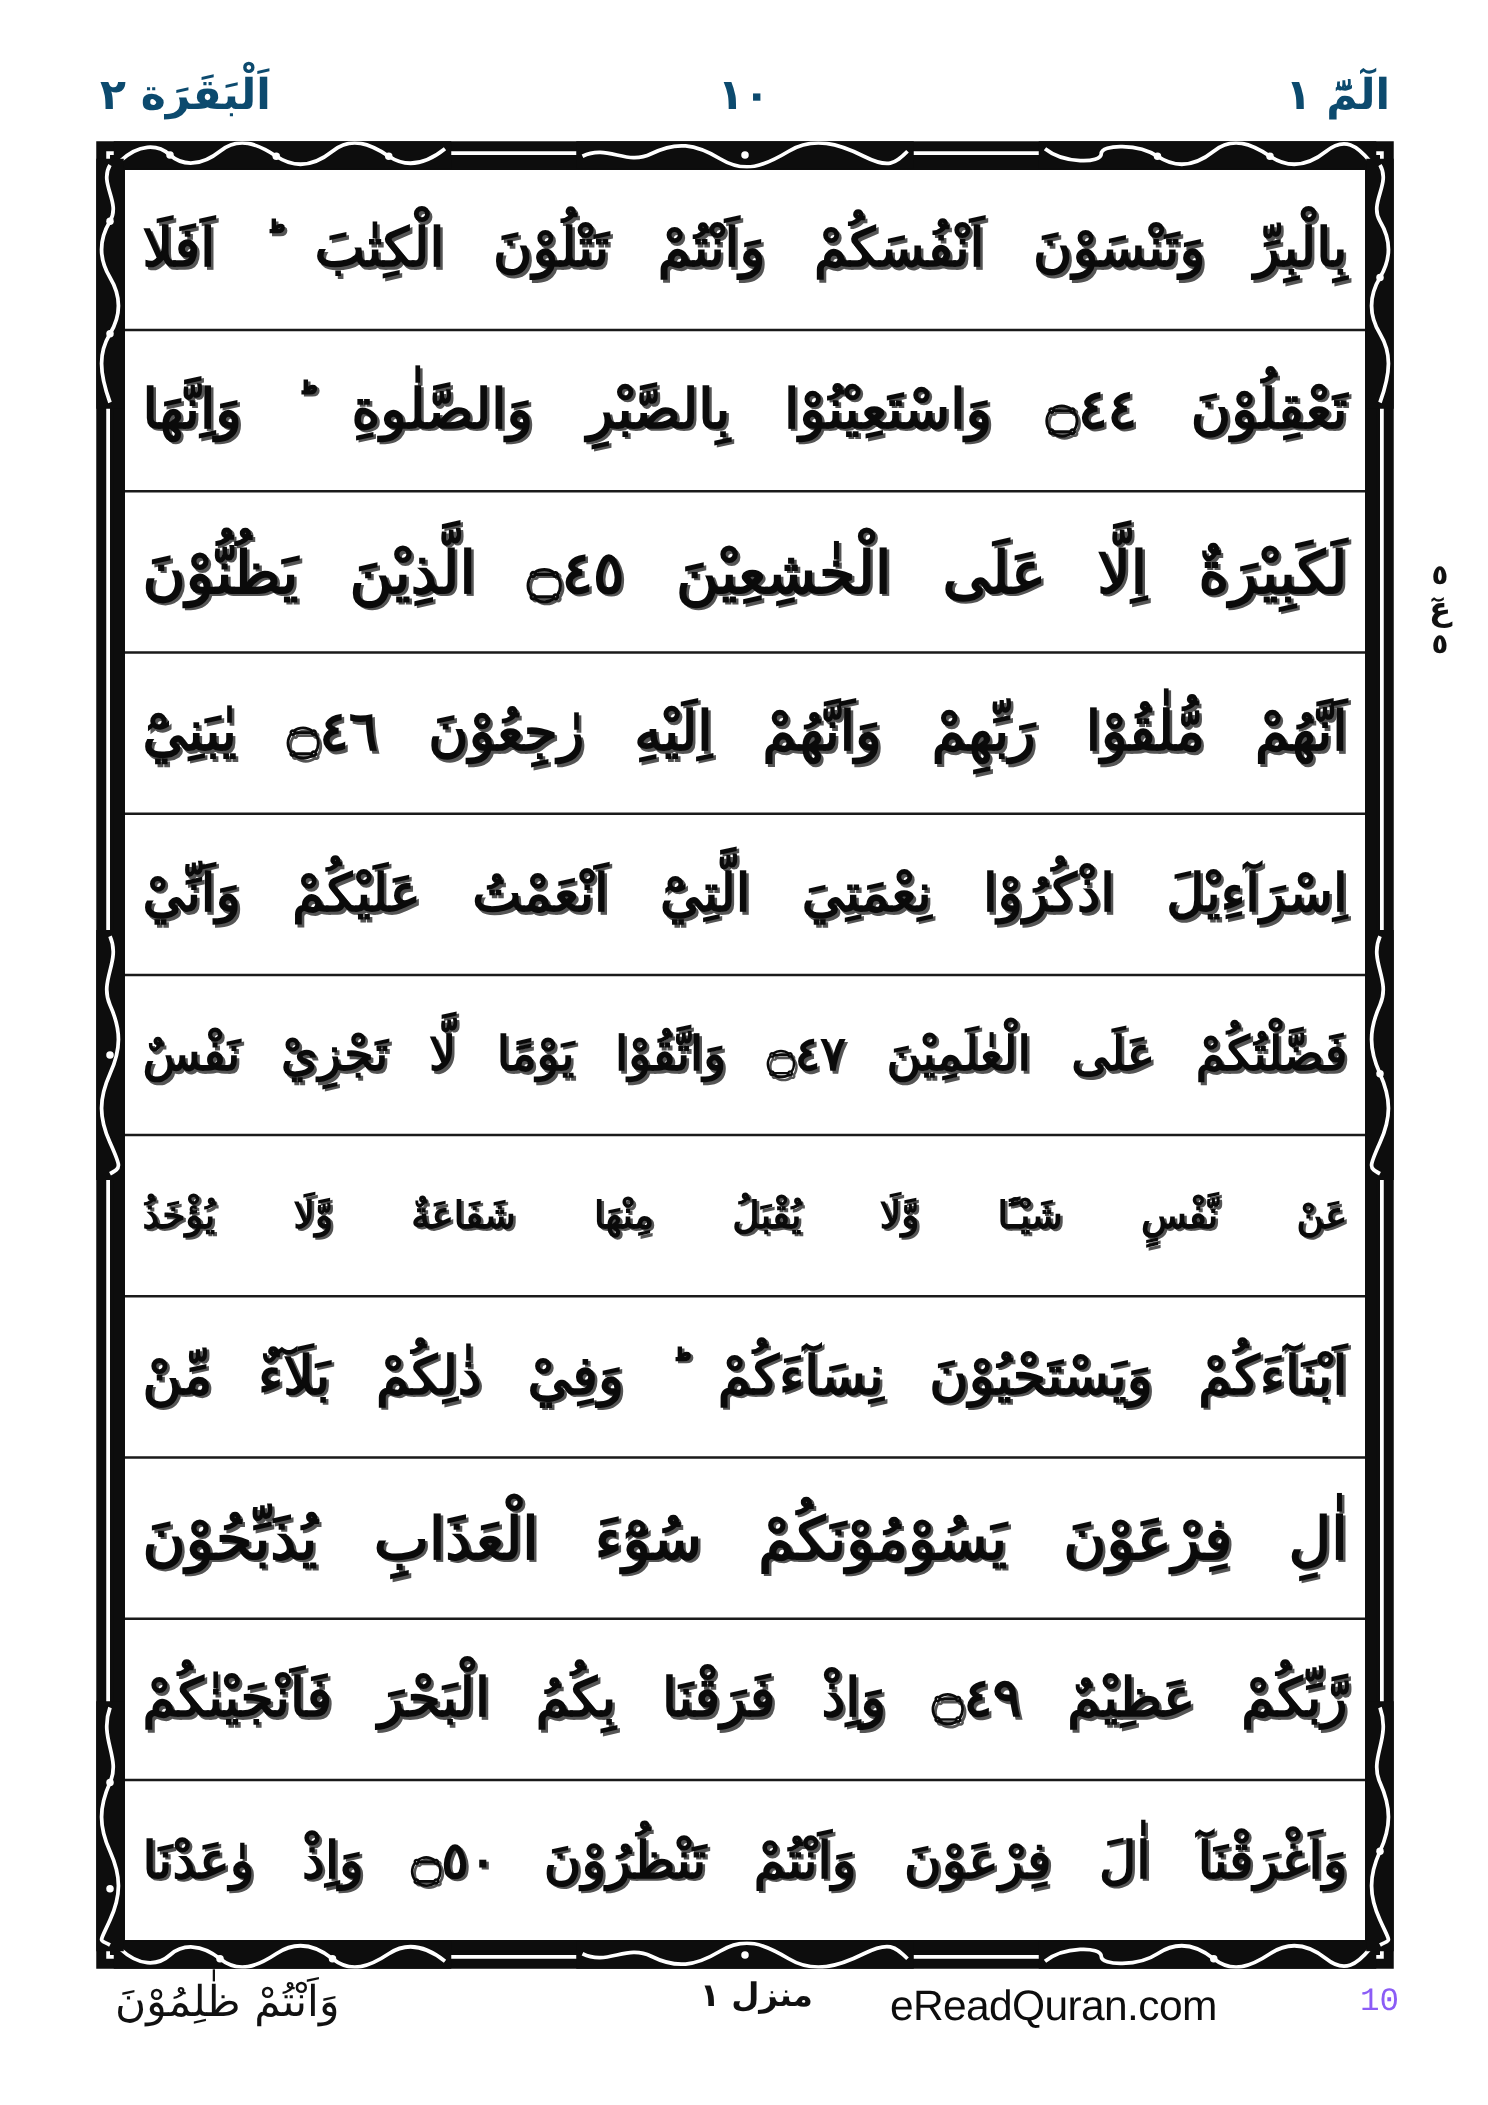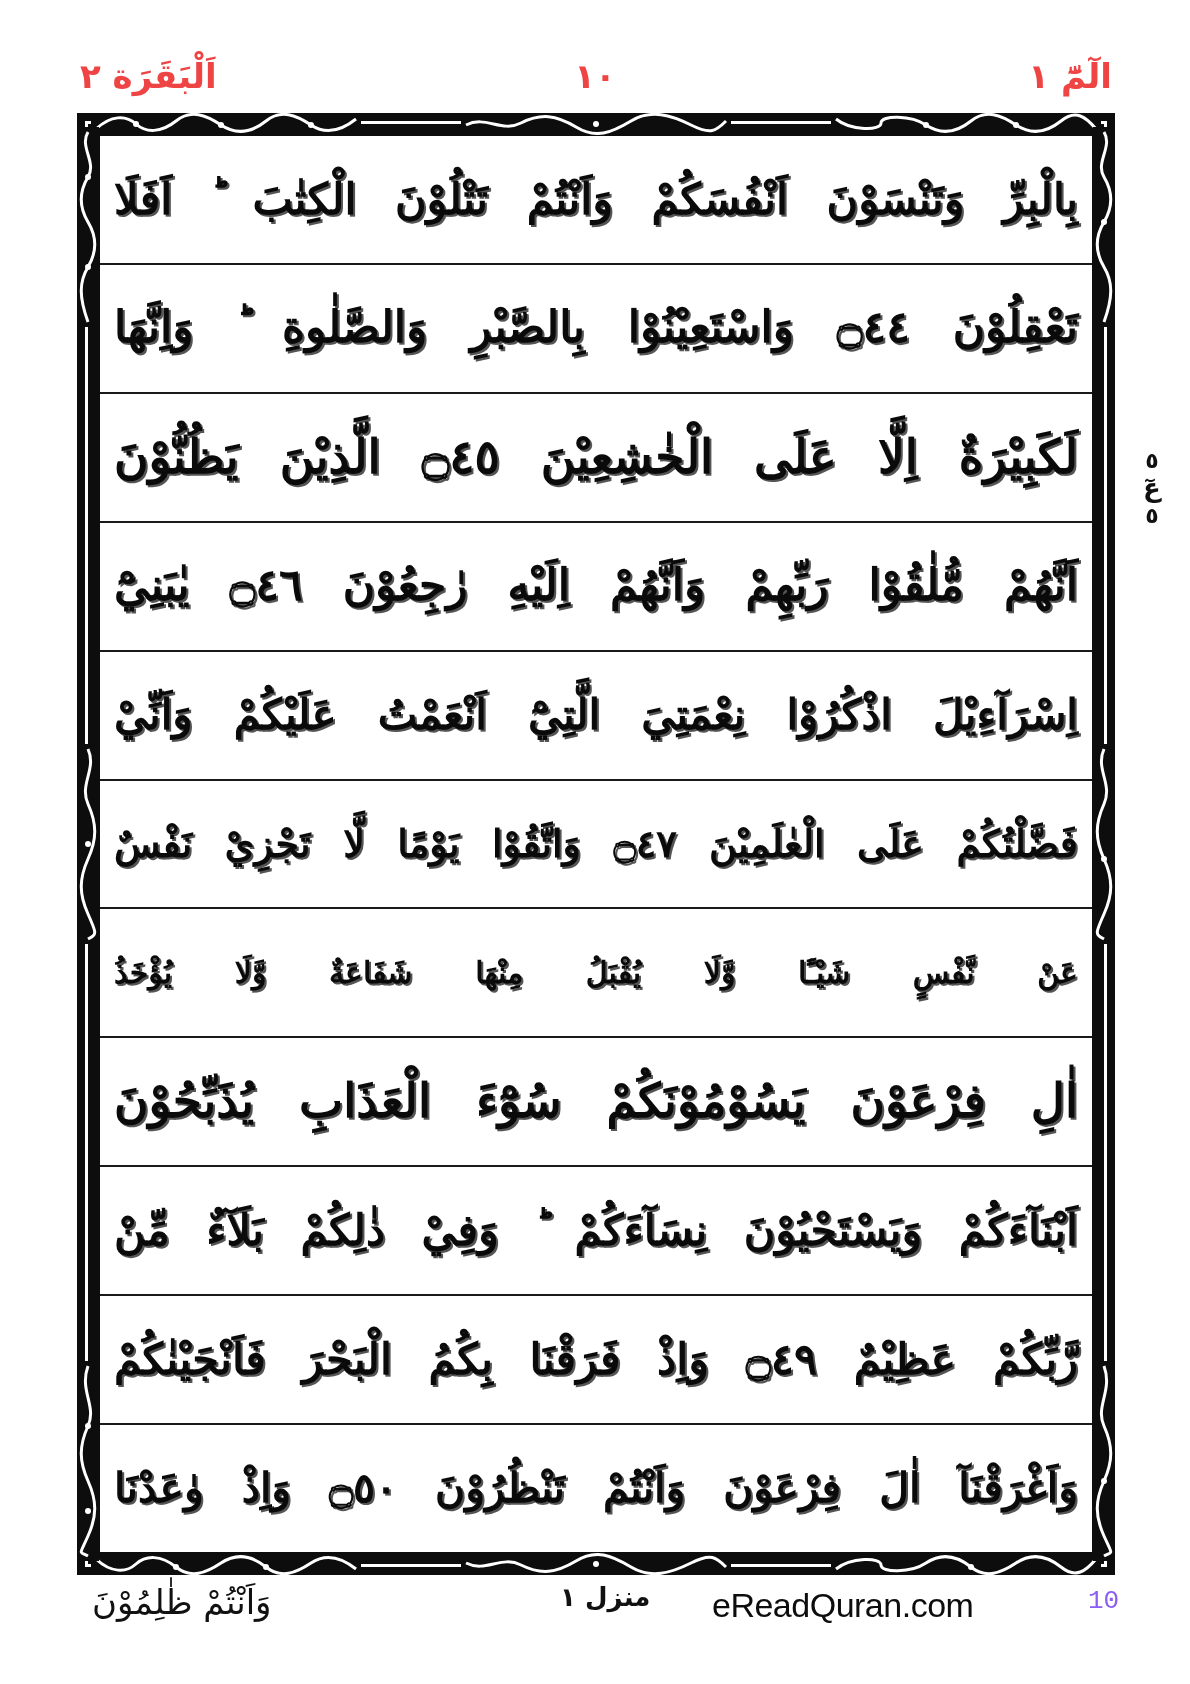--- a/index.html
+++ b/index.html
@@ -1,20 +1,20 @@
 <!DOCTYPE html>
 <html><head>
 <meta charset="utf-8">
 <style>
   html, body { margin: 0; padding: 0; background: #ffffff; }
   body { width: 1190px; height: 1684px; position: relative; overflow: hidden;
          font-family: "DejaVu Sans", sans-serif; color: #111; }
 
   .header { position: absolute; top: 50px; left: 0; width: 1190px; height: 60px; }
-  .hdr-text { position: absolute; top: 6px; font-size: 34px; font-weight: bold; direction: rtl; color: #ef4444; white-space: nowrap; }
+  .hdr-text { position: absolute; top: 6px; font-size: 34px; font-weight: bold; direction: rtl; color: #0c4a6e; white-space: nowrap; }
   .hdr-left  { left: 80px; }
   .hdr-center { left: 0; width: 1190px; text-align: center; }
   .hdr-right { right: 78px; }
 
   
   .frame { position: absolute; left: 77px; top: 113px; width: 1038px; height: 1462px;
            background: #0d0d0d; box-sizing: border-box; }
   .frame-white-line { position: absolute; left: 8px; top: 8px; right: 8px; bottom: 8px;
            border: 3px solid #ffffff; box-sizing: border-box; }
   .frame-inner-black { position: absolute; left: 14px; top: 14px; right: 14px; bottom: 14px;
@@ -25,21 +25,21 @@
   
   .orn { position: absolute; background: #0d0d0d; overflow: hidden; }
   .orn svg { display: block; width: 100%; height: 100%; }
   .orn-h { height: 22px; }
   .orn-v { width: 22px; }
 
   .lines { position: absolute; left: 0; top: 0; right: 0; bottom: 0; display: flex; flex-direction: column; }
   .line { flex: 1 1 0; border-bottom: 2px solid #1a1a1a; display: flex; align-items: center; justify-content: space-between;
           direction: rtl; padding: 0 14px; box-sizing: border-box; overflow: hidden; }
   .line:last-child { border-bottom: none; }
-  .line-text { font-family: Liberation Serif, serif; font-weight: bold; font-size: 50px; line-height: 1;
+  .line-text { font-family: Liberation Sans, sans-serif; font-weight: bold; font-size: 50px; line-height: 1;
                white-space: nowrap; direction: rtl; text-align: justify; width: 100%;
                text-align-last: justify; letter-spacing: 0px; color: #0a0a0a;
                text-shadow: 2px 2px 0 #555; }
 
   .ruku { position: absolute; left: 1128px; top: 448px; width: 48px; height: 110px; direction: rtl; }
   .ruku-top, .ruku-mid, .ruku-bot { display: block; text-align: center; font-weight: bold; color: #111; }
   .ruku-top { font-size: 22px; }
   .ruku-mid { font-size: 26px; }
   .ruku-bot { font-size: 22px; }
 
@@ -159,24 +159,24 @@
       <div class="line">
           <span class="line-text" style="width: 100%; font-size: 42px;">اِسْرَآءِيْلَ اذْكُرُوْا نِعْمَتِيَ الَّتِيْٓ اَنْعَمْتُ عَلَيْكُمْ وَاَنِّيْ</span>
         </div>
       <div class="line">
           <span class="line-text" style="width: 100%; font-size: 38px;">فَضَّلْتُكُمْ عَلَى الْعٰلَمِيْنَ ۝٤٧ وَاتَّقُوْا يَوْمًا لَّا تَجْزِيْ نَفْسٌ</span>
         </div>
       <div class="line">
           <span class="line-text" style="width: 100%; font-size: 30px;">عَنْ نَّفْسٍ شَيْـًٔا وَّلَا يُقْبَلُ مِنْهَا شَفَاعَةٌ وَّلَا يُؤْخَذُ</span>
         </div>
       <div class="line">
-          <span class="line-text" style="width: 100%; font-size: 47px;">اٰلِ فِرْعَوْنَ يَسُوْمُوْنَكُمْ سُوْٓءَ الْعَذَابِ يُذَبِّحُوْنَ</span>
+          <span class="line-text" style="width: 100%; font-size: 43px;">اَبْنَآءَكُمْ وَيَسْتَحْيُوْنَ نِسَآءَكُمْ ؕ وَفِيْ ذٰلِكُمْ بَلَآءٌ مِّنْ</span>
         </div>
       <div class="line">
-          <span class="line-text" style="width: 100%; font-size: 43px;">اَبْنَآءَكُمْ وَيَسْتَحْيُوْنَ نِسَآءَكُمْ ؕ وَفِيْ ذٰلِكُمْ بَلَآءٌ مِّنْ</span>
+          <span class="line-text" style="width: 100%; font-size: 47px;">اٰلِ فِرْعَوْنَ يَسُوْمُوْنَكُمْ سُوْٓءَ الْعَذَابِ يُذَبِّحُوْنَ</span>
         </div>
       <div class="line">
           <span class="line-text" style="width: 100%; font-size: 43px;">رَّبِّكُمْ عَظِيْمٌ ۝٤٩ وَاِذْ فَرَقْنَا بِكُمُ الْبَحْرَ فَاَنْجَيْنٰكُمْ</span>
         </div>
       <div class="line">
           <span class="line-text" style="width: 100%; font-size: 41px;">وَاَغْرَقْنَآ اٰلَ فِرْعَوْنَ وَاَنْتُمْ تَنْظُرُوْنَ ۝٥٠ وَاِذْ وٰعَدْنَا</span>
         </div>
     </div>
   </div>
 </div>

